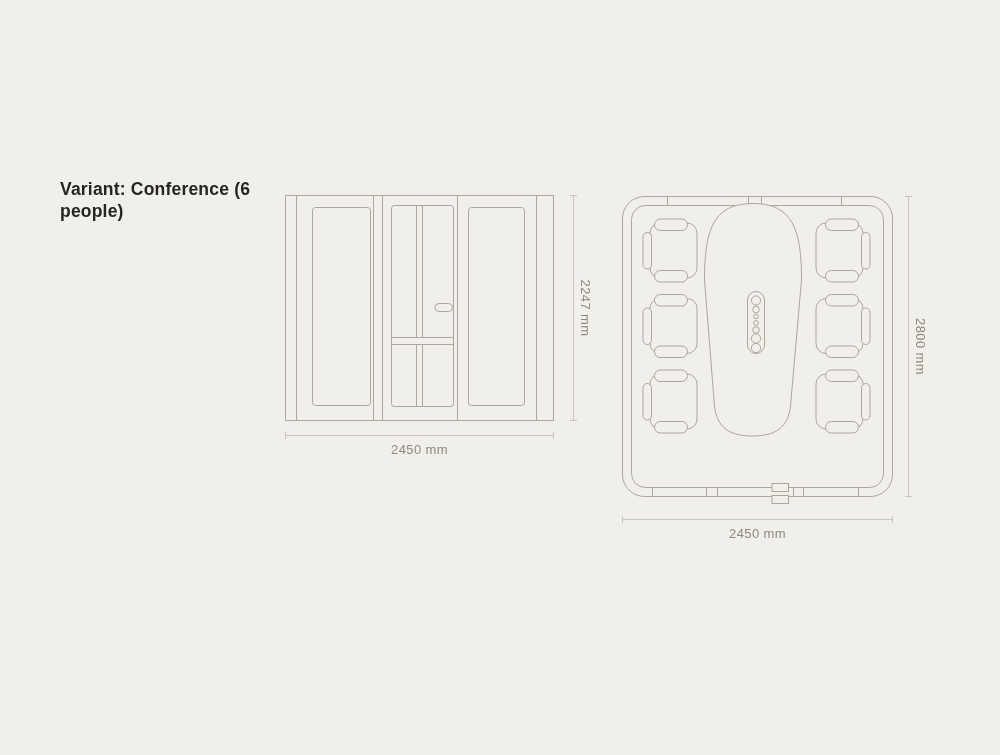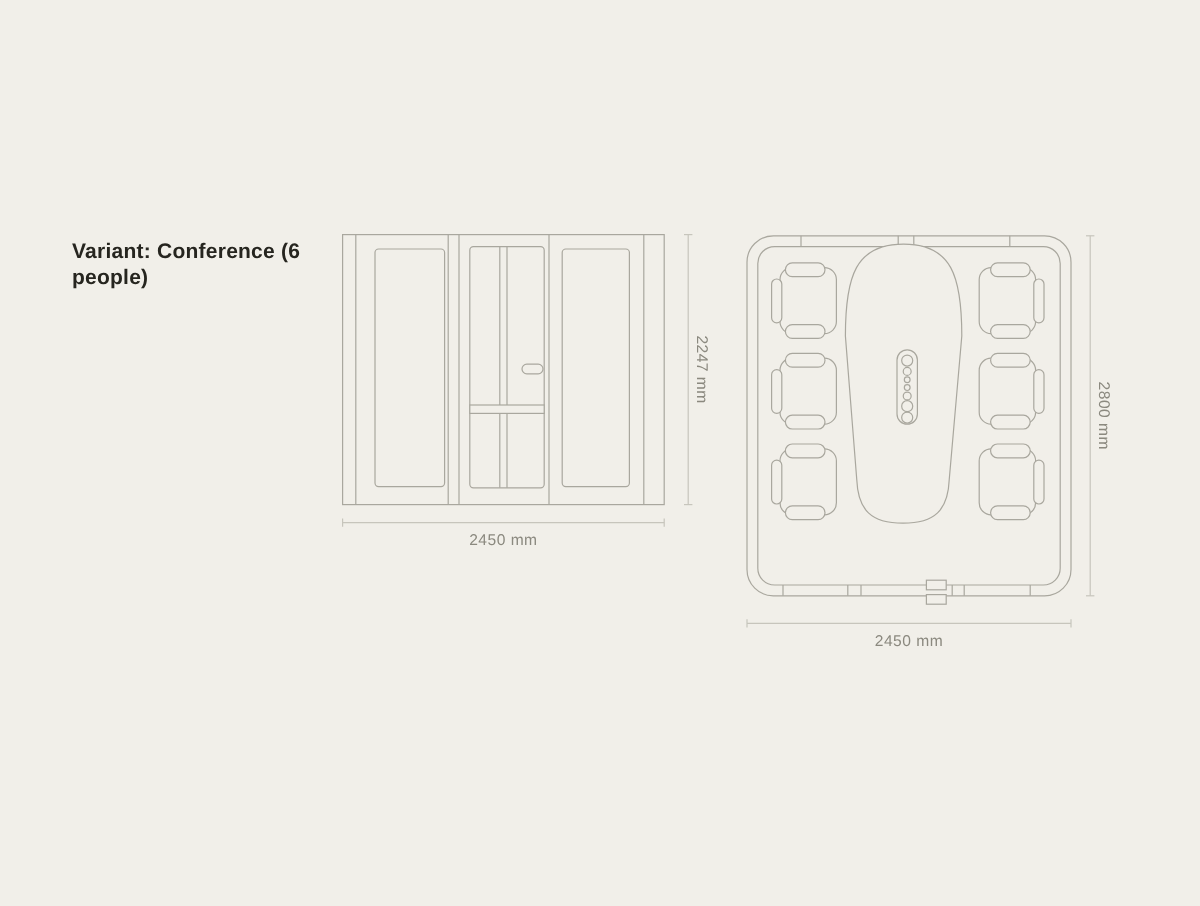--- a/index.html
+++ b/index.html
@@ -9,21 +9,21 @@
     --dimension_text:#8b897f;
     --title_text:#26251f;
   }
   html,body{margin:0;padding:0}
   body{
     width:1000px;height:755px;position:relative;overflow:hidden;
     background:var(--background);
     font-family:"Liberation Sans",sans-serif;
   }
   .page-title{
-    position:absolute;left:60px;top:198px;width:196px;
+    position:absolute;left:60px;top:178px;width:196px;
     font-size:17.5px;font-weight:700;line-height:22px;
     letter-spacing:.2px;color:var(--title_text);
   }
   svg.canvas{position:absolute;left:0;top:0}
   .ln{fill:none;stroke:var(--line);stroke-width:1}
   .fb{fill:var(--background);stroke:var(--line);stroke-width:1}
   .dl{fill:none;stroke:var(--dimension_line);stroke-width:1}
   .dt{
     fill:var(--dimension_text);font-size:13px;letter-spacing:.4px;
     font-family:"Liberation Sans",sans-serif;

